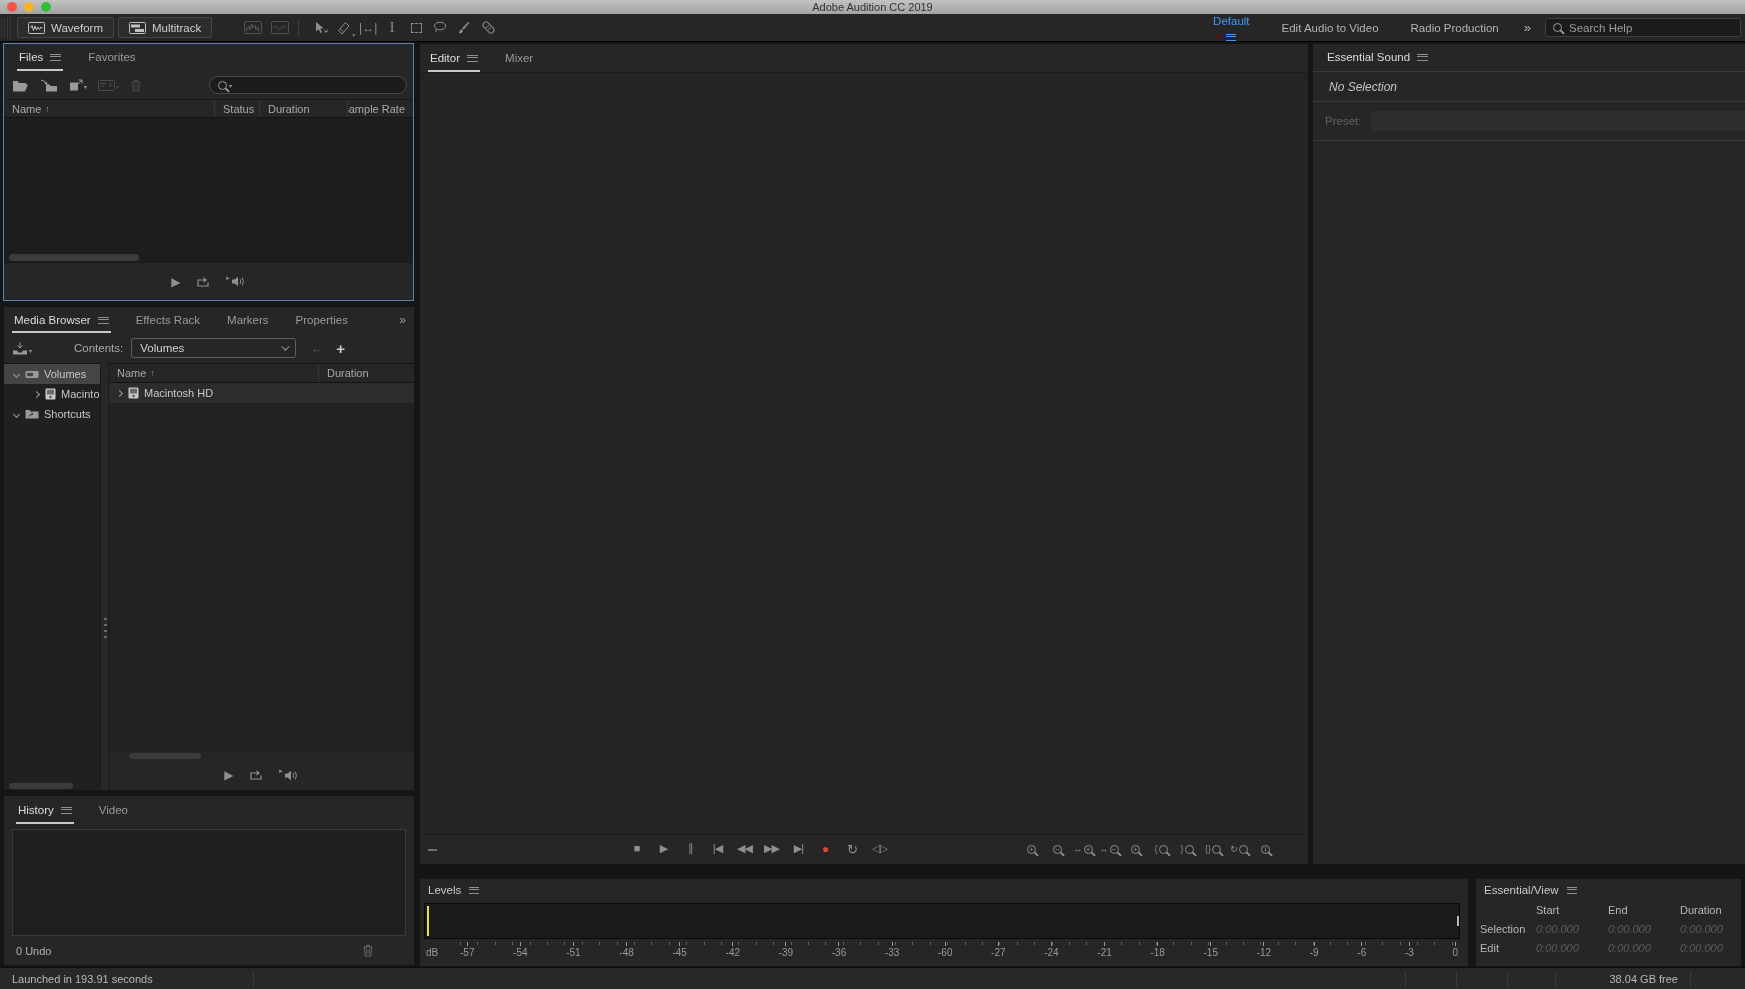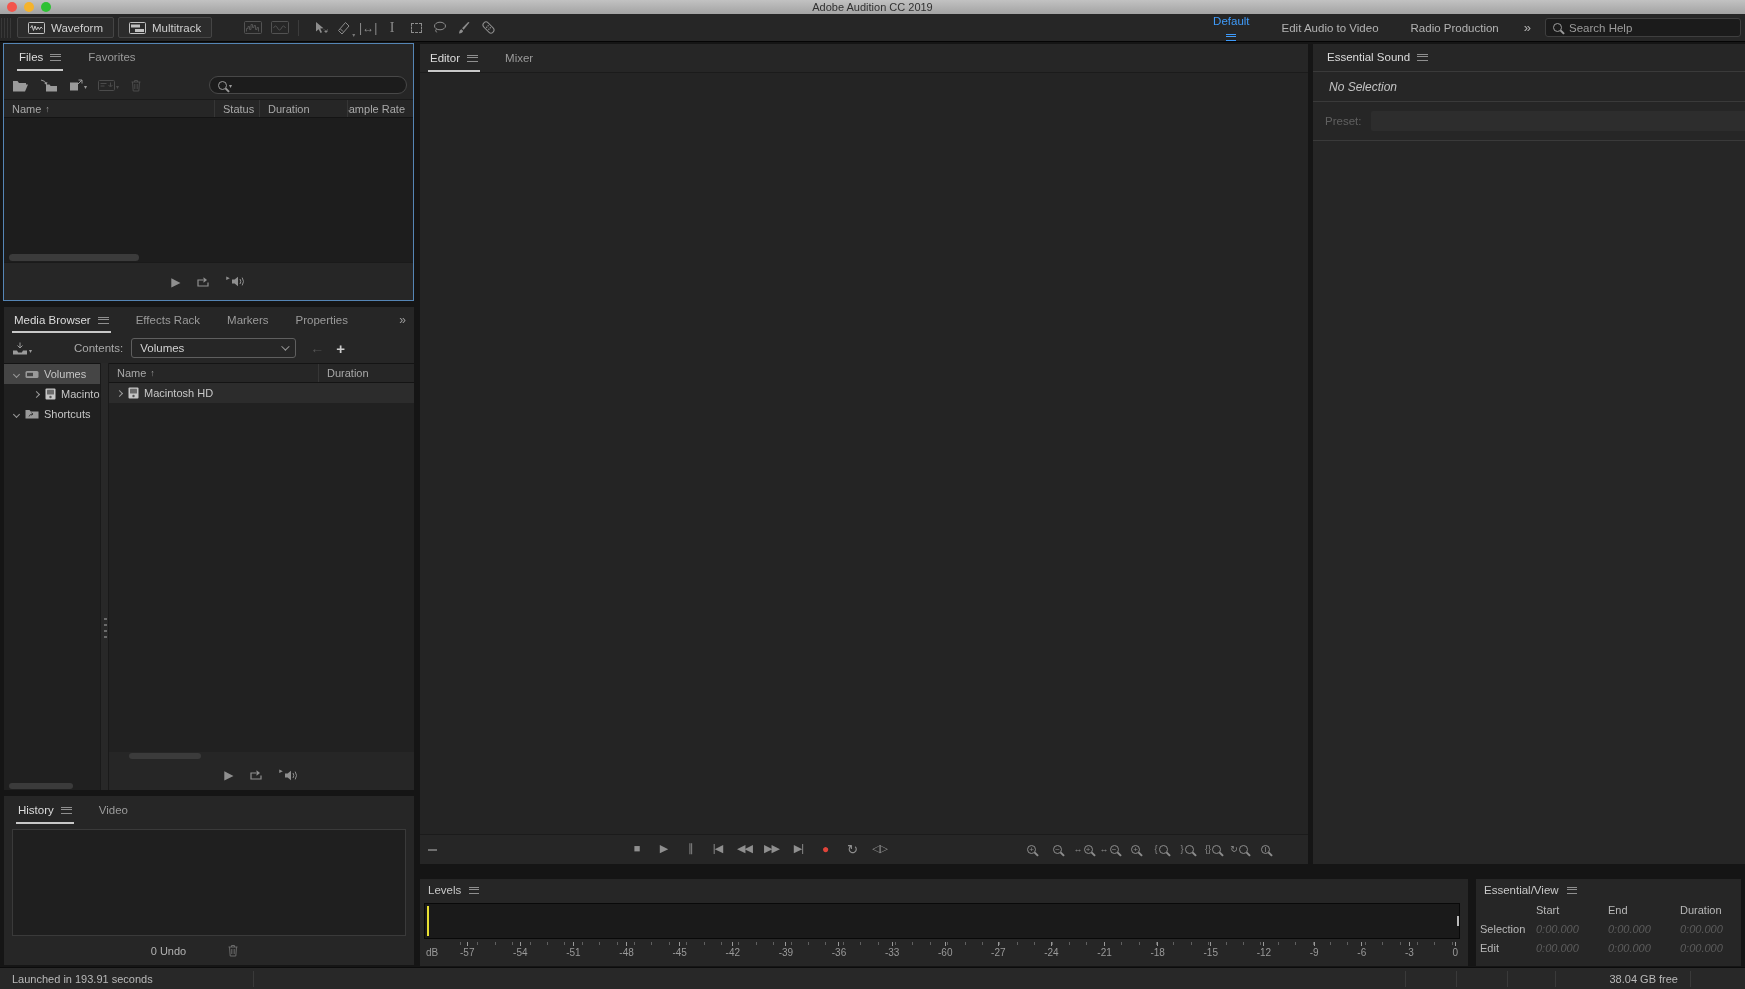--- a/index.html
+++ b/index.html
@@ -115,21 +115,21 @@
   .mcol-name { flex:1; padding:0 8px; display:flex; gap:4px; align-items:center; }
   .mcol-dur { width:96px; padding:0 8px; border-left:1px solid #363636; height:100%; display:flex; align-items:center; }
   .media-row { height:20px; background:#2c2c2c; display:flex; align-items:center; font-size:11px; color:#c9c9c9; flex:none; }
   .media-row .tree-chev { margin-left:8px; }
   .media-well { flex:1; background:#212121; }
 
   
   .history-grp { left:4px; top:796px; width:410px; height:169px; }
   .history-grp .tabbar { height:28px; padding-left:12px; }
   .history-well { margin:5px 8px 0 8px; flex:1; background:#1f1f1f; border:1px solid #3a3a3a; }
-  .history-footer { height:29px; display:flex; align-items:center; padding:0 40px 0 12px; color:#b2b2b2; font-size:11px; flex:none; justify-content:center;gap:41px; }
+  .history-footer { height:29px; display:flex; align-items:center; padding:0 40px 0 12px; color:#b2b2b2; font-size:11px; flex:none; justify-content:space-between;gap:41px; }
 
   
   .editor-grp { left:420px; top:44px; width:888px; height:820px; }
   .editor-grp .tabbar { height:28px; padding-left:8px; }
   .editor-well { flex:1; background:#242424; border-top:1px solid #1b1b1b; }
   .transport-row { height:30px; display:flex; align-items:center; position:relative; padding:0 16px; flex:none; border-top:1px solid #1b1b1b; }
   .nav-dash { position:absolute; left:8px; top:14px; width:9px; height:2px; background:#6f6f6f; }
   .transport-group { display:flex; gap:6px; margin-left:190px; }
   .tbtn { width:21px; text-align:center; color:#8f8f8f; font-size:11px; cursor:default; }
   .tbtn .glyph { letter-spacing:-1px; }

